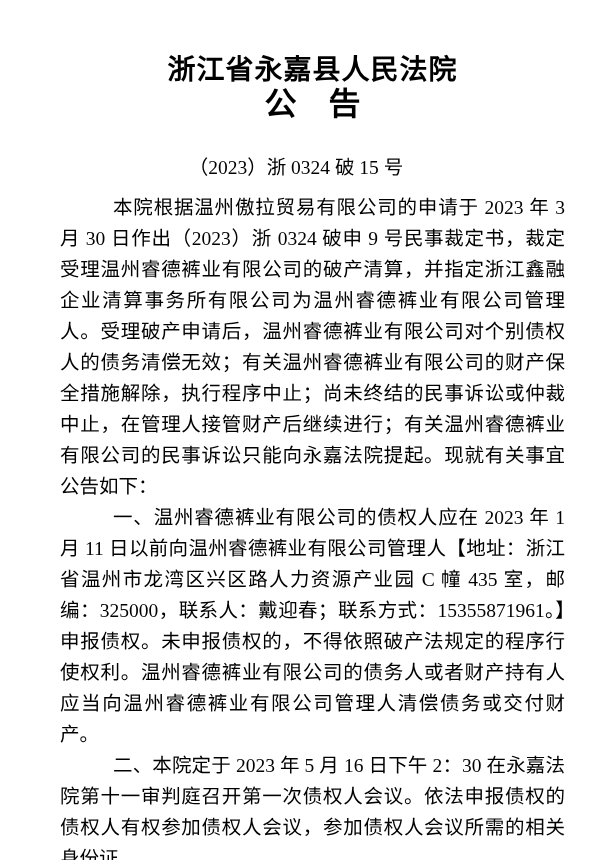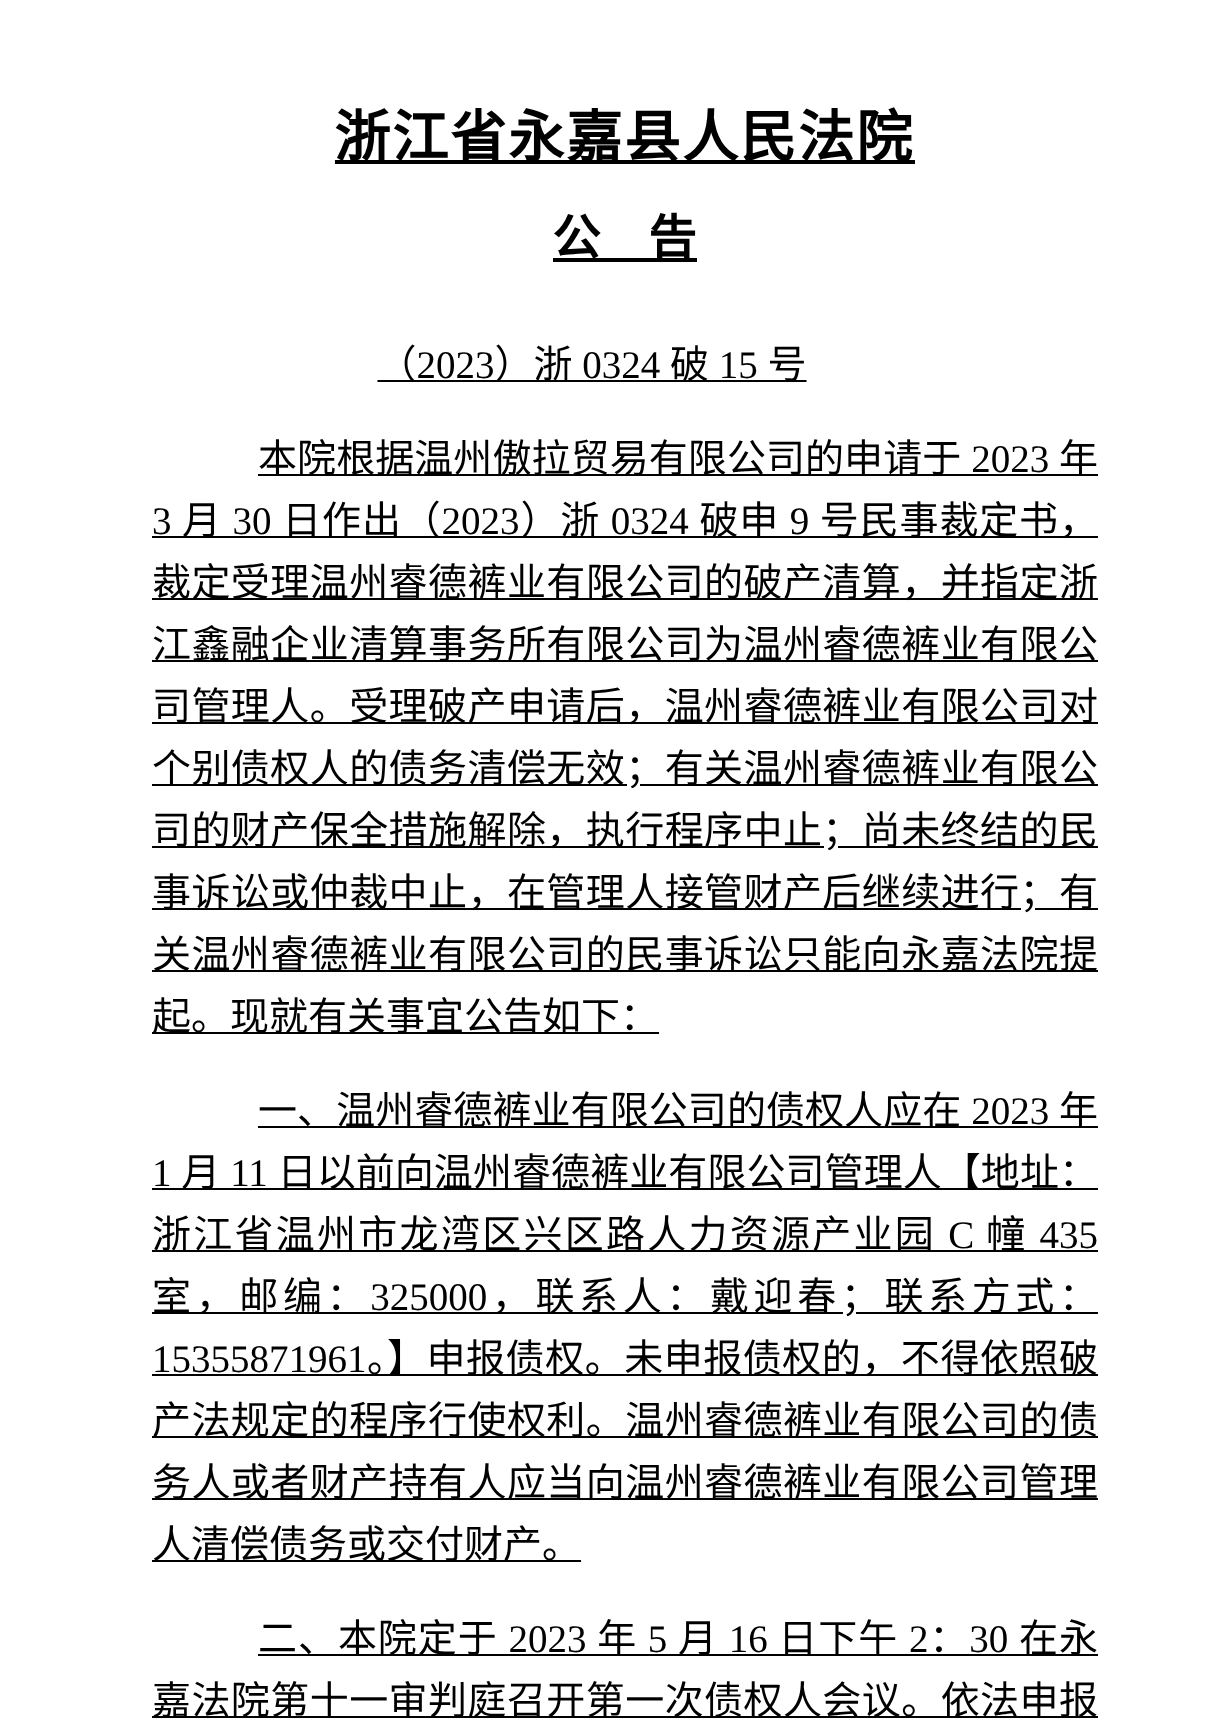--- a/index.html
+++ b/index.html
@@ -15,49 +15,48 @@
     font-family: "Liberation Serif", "DejaVu Serif", serif;
     color: #000000;
   }
   .page {
     box-sizing: border-box;
     width: 613px;
     height: 860px;
     padding: 52px 48px 0 60px;
     background: #ffffff;
     overflow: hidden;
-    text-decoration: underline;
   }
   .court-name {
     margin: 0;
     font-size: 28px;
     line-height: 35px;
     font-weight: bold;
     text-align: center;
     letter-spacing: 1px;
   }
   .doc-title {
-    margin: 16px;
-    font-size: 24px;
+    margin: 0;
+    font-size: 32px;
     line-height: 35px;
     font-weight: bold;
     text-align: center;
   }
   .case-number {
     margin-top: 30px;
     font-size: 19.5px;
     line-height: 31px;
     text-align: center;
     padding-right: 33px;
   }
   .doc-body {
     margin-top: 9px;
   }
   .doc-body p {
-    margin: 16px;
+    margin: 0;
     font-size: 19.5px;
     line-height: 31px;
     text-align: justify;
     text-justify: inter-ideograph;
     text-indent: 53px;
   }
 </style>
 </head>
 <body>
 

